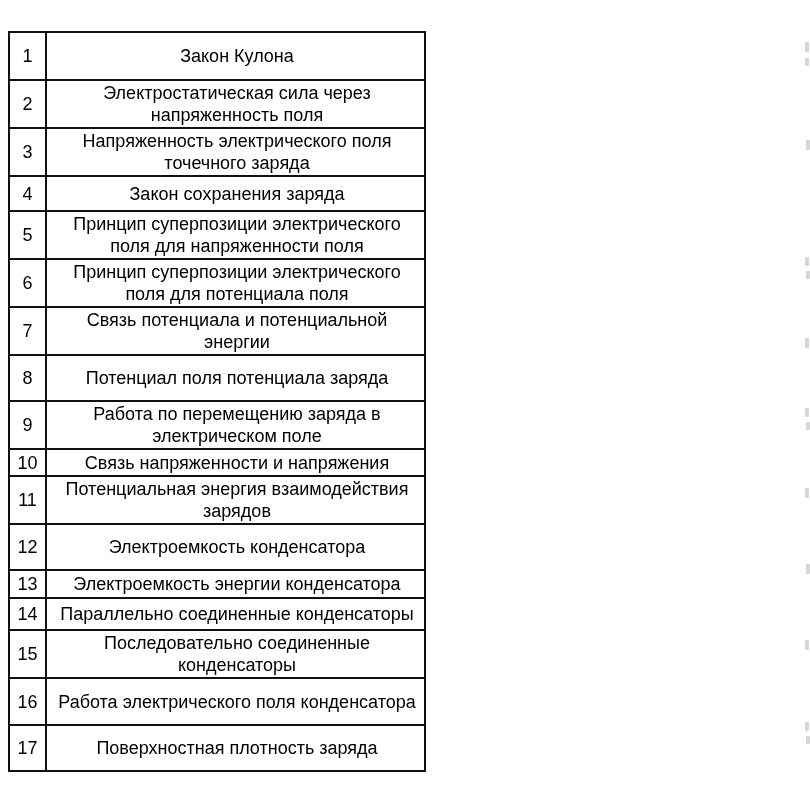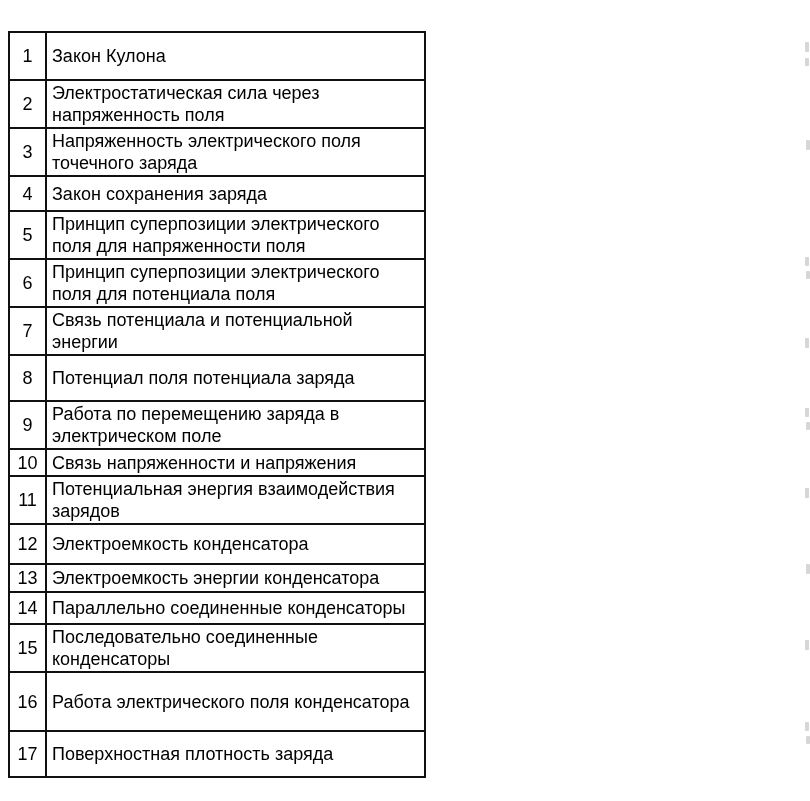--- a/index.html
+++ b/index.html
@@ -21,20 +21,21 @@
     top: 31px;
     border-collapse: collapse;
     table-layout: fixed;
     width: 418px;
   }
   .formulas-table td {
     border: 2px solid #111111;
     font-size: 18px;
     line-height: 22px;
     vertical-align: middle;
+    text-align: center;
   }
   td.num {
     width: 35px;
     text-align: center;
     padding: 0;
   }
   td.txt {
     padding: 1px 2px 1px 5px;
   }
   
@@ -87,37 +88,37 @@
     <td class="txt">Работа по перемещению заряда в электрическом поле</td>
   </tr>
   <tr style="height:27px">
     <td class="num">10</td>
     <td class="txt">Связь напряженности и напряжения</td>
   </tr>
   <tr style="height:48px">
     <td class="num">11</td>
     <td class="txt">Потенциальная энергия взаимодействия зарядов</td>
   </tr>
-  <tr style="height:40px">
+  <tr style="height:46px">
     <td class="num">12</td>
     <td class="txt">Электроемкость конденсатора</td>
   </tr>
   <tr style="height:28px">
     <td class="num">13</td>
     <td class="txt">Электроемкость энергии конденсатора</td>
   </tr>
   <tr style="height:32px">
     <td class="num">14</td>
     <td class="txt">Параллельно соединенные конденсаторы</td>
   </tr>
   <tr style="height:44px">
     <td class="num">15</td>
     <td class="txt">Последовательно соединенные конденсаторы</td>
   </tr>
-  <tr style="height:59px">
+  <tr style="height:47px">
     <td class="num">16</td>
     <td class="txt">Работа электрического поля конденсатора</td>
   </tr>
   <tr style="height:46px">
     <td class="num">17</td>
     <td class="txt">Поверхностная плотность заряда</td>
   </tr>
 </tbody>
   </table>
 

